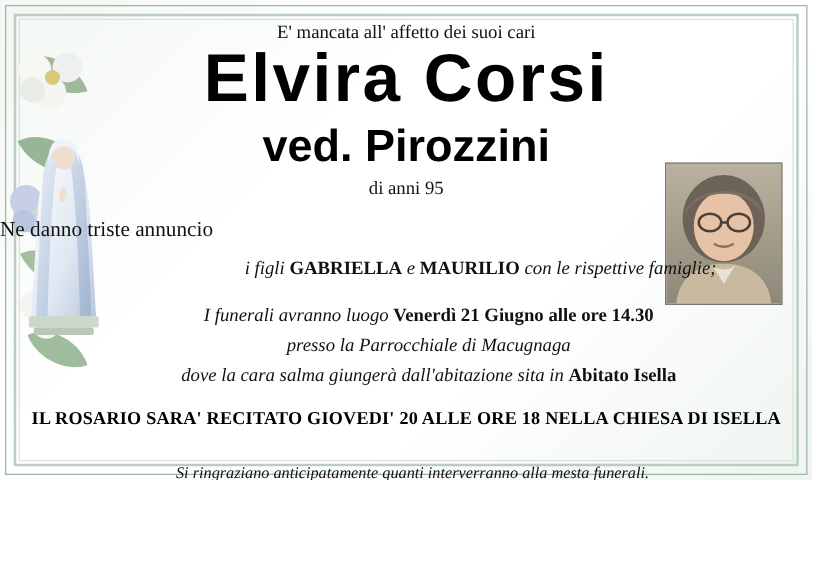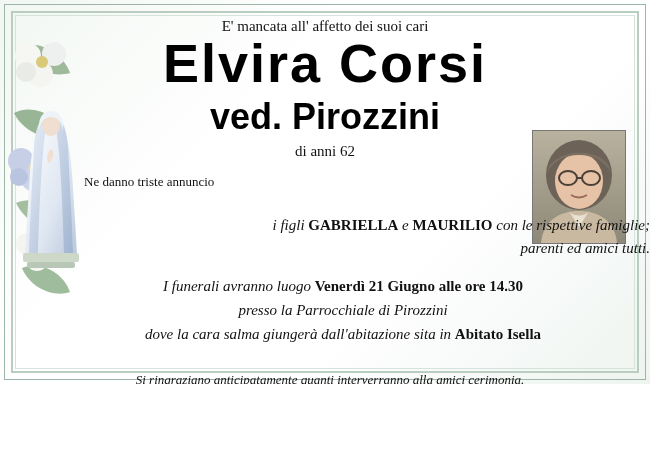--- a/index.html
+++ b/index.html
@@ -100,30 +100,29 @@
     font-family: "Liberation Sans", sans-serif;
     color: #000;
   }
   .age {
     margin-top: 5px;
     font-size: 15px;
     color: #111;
   }
   .announce {
     margin-top: 14px;
-    font-size: 13px;
+    font-size: 17px;
     text-align: left;
-    padding-left: 84px;
     color: #111;
   }
   .family {
-    margin-top: 24px;
+    margin-top: 10px;
     font-size: 15px;
     font-style: italic;
-    text-align: right;
+    text-align: center;
     padding-left: 119px;
     color: #111;
     line-height: 1.55;
   }
   .family b { font-style: normal; font-weight: bold; }
   .funeral {
     margin-top: 14px;
     font-size: 15px;
     font-style: italic;
     color: #111;
@@ -284,33 +283,33 @@
 
       <path d="M8 112 C10 90 26 80 46 80 C66 80 82 90 84 112 Z" fill="#c8b9a0"></path>
       <path d="M36 80 L46 96 L56 80 C52 86 40 86 36 80 Z" fill="#e9e2d3"></path>
     </svg>
   </div>
 
   <div class="content">
     <div class="line-intro">E' mancata all' affetto dei suoi cari</div>
     <div class="name">Elvira Corsi</div>
     <div class="widow">ved. Pirozzini</div>
-    <div class="age">di anni 62</div>
+    <div class="age">di anni 95</div>
 
     <div class="announce">Ne danno triste annuncio</div>
 
     <div class="family">
       <span>i figli </span><b>GABRIELLA</b><span> e </span><b>MAURILIO</b><span> con le rispettive famiglie;</span><br>
-      <span>parenti ed amici tutti.</span>
     </div>
 
     <div class="funeral">
       <span>I funerali avranno luogo </span><b>Venerdì  21 Giugno alle ore 14.30</b><br>
-      <span>presso la Parrocchiale di Pirozzini</span><br>
+      <span>presso la Parrocchiale di Macugnaga</span><br>
       <span>dove la cara salma giungerà dall'abitazione sita in </span><b>Abitato Isella</b>
     </div>
 
-
-    <div class="thanks">Si ringraziano anticipatamente quanti interverranno alla amici cerimonia.</div>
+    <div class="rosary">IL ROSARIO SARA' RECITATO GIOVEDI' 20 ALLE ORE 18 NELLA CHIESA DI ISELLA</div>
+
+    <div class="thanks">Si ringraziano anticipatamente quanti interverranno alla mesta funerali.</div>
   </div>
 
 
 </div>
 
 </body></html>

